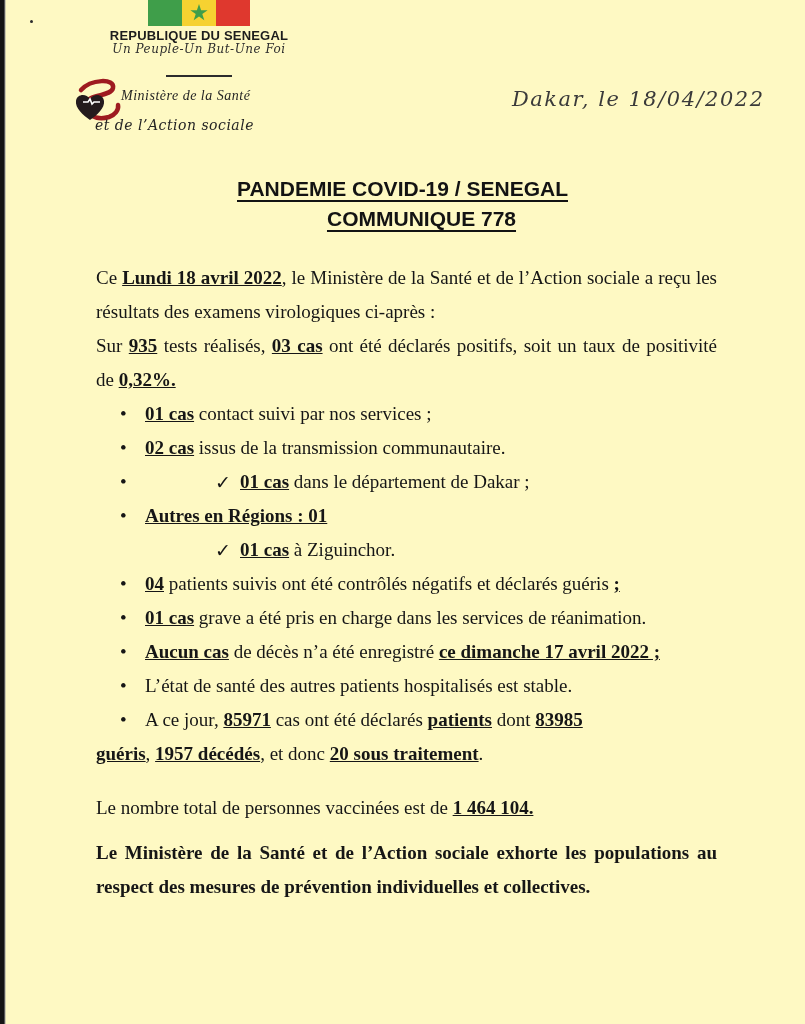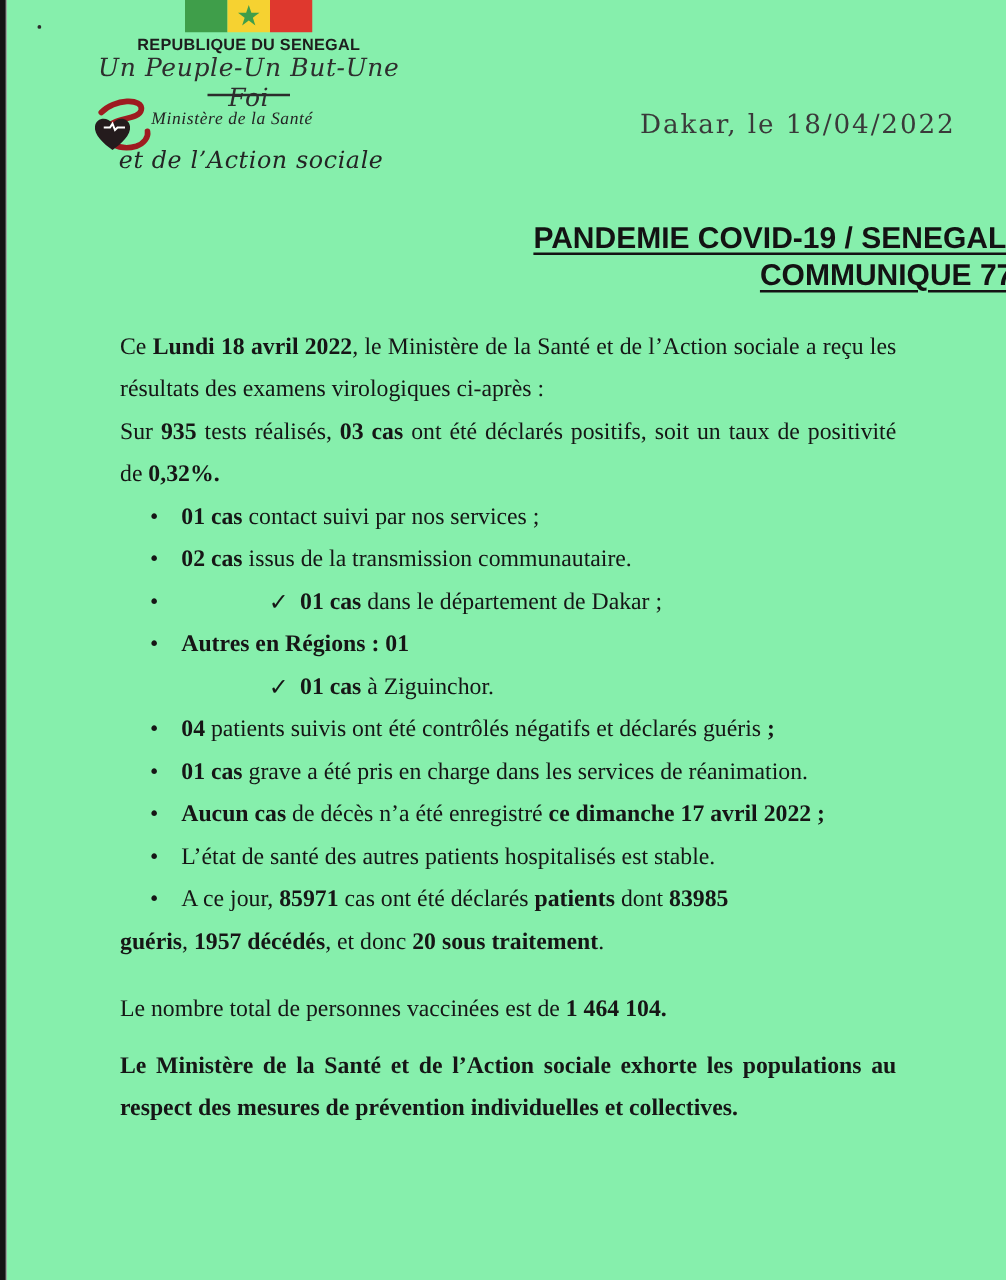--- a/index.html
+++ b/index.html
@@ -1,57 +1,57 @@
 <!DOCTYPE html>
 <html><head>
 <meta charset="utf-8">
 <style>
   html,body{margin:0;padding:0;background:#e8e8e8;}
   .page{
-    position:relative;width:805px;height:1024px;background:#86efac;
+    position:relative;width:805px;height:1024px;background:#fef9c3;
     font-family:"Liberation Serif",serif;color:#1a1a1a;overflow:hidden;
     margin:0 auto;
   }
   .scan-edge{position:absolute;left:0;top:0;width:6px;height:1024px;
     background:linear-gradient(90deg,#141414 0px,#141414 4px,#9a9a9a 5px,rgba(255,255,255,0) 6px);}
   .speck{position:absolute;left:30px;top:20px;width:3px;height:3px;background:#2b2b2b;border-radius:50%;}
 
   
   .flag{position:absolute;left:148px;top:0;width:102px;height:26px;}
   .republic{position:absolute;left:59px;top:28px;width:280px;text-align:center;
     font-family:"Liberation Sans",sans-serif;font-weight:bold;font-size:13px;color:#1d1d1d;letter-spacing:.2px;}
   .motto{position:absolute;left:59px;top:42px;width:280px;text-align:center;
-    font-family:"DejaVu Serif",serif;font-style:italic;font-size:20px;color:#2e2e2e;letter-spacing:.5px;}
+    font-family:"DejaVu Serif",serif;font-style:italic;font-size:12px;color:#2e2e2e;letter-spacing:.5px;}
   .hr-short{position:absolute;left:166px;top:75px;width:66px;height:2px;background:#2c2c2c;}
   .logo{position:absolute;left:69px;top:77px;width:58px;height:54px;}
   .ministry1{position:absolute;left:121px;top:88px;font-family:Liberation Serif, serif;
     font-style:italic;font-size:14px;color:#242424;letter-spacing:.5px;}
   .ministry2{position:absolute;left:95px;top:117px;font-family:"DejaVu Serif",serif;
-    font-style:italic;font-size:19px;color:#242424;letter-spacing:.5px;}
+    font-style:italic;font-size:14px;color:#242424;letter-spacing:.5px;}
   .dateline{position:absolute;left:512px;top:87px;font-family:"DejaVu Serif",serif;
-    font-size:21px;color:#3a3a3a;letter-spacing:1.5px;text-align:right;}
+    font-style:italic;font-size:21px;color:#3a3a3a;letter-spacing:1.5px;text-align:right;}
 
   
-  .title1,.title2{position:absolute;left:0;width:805px;text-align:right;
-    font-family:"Liberation Sans",sans-serif;font-weight:bold;font-size:24px;color:#131313;
+  .title1,.title2{position:absolute;left:0;width:805px;text-align:center;
+    font-family:"Liberation Sans",sans-serif;font-weight:bold;font-size:21px;color:#131313;
     text-decoration:underline;text-underline-offset:4px;text-decoration-thickness:2px;}
   .title1{top:177px;}
   .title2{top:207px;padding-left:19px;}
 
   
   .doc-body{position:absolute;left:96px;top:261px;width:621px;font-size:19px;line-height:34px;color:#161616;}
   .blk{margin:0;}
   .blk-p{text-align:justify;}
   .blk-bullet{position:relative;padding-left:49px;}
   .blk-bullet > .marker{position:absolute;left:24px;top:0;}
   .blk-check{position:relative;padding-left:144px;}
   .blk-check > .marker{position:absolute;left:119px;top:0;font-family:"DejaVu Sans",sans-serif;}
   .gap1{margin-top:20px;}
   .gap2{margin-top:11px;font-weight:bold;}
-  b{font-weight:bold;}
+  b{font-weight:bold;text-decoration:underline;}
 </style>
 </head>
 <body>
 
 <div class="page">
 
   <div class="scan-edge"></div>
   <div class="speck"></div>
 
   <svg class="flag" viewBox="0 0 102 26" preserveAspectRatio="none">

